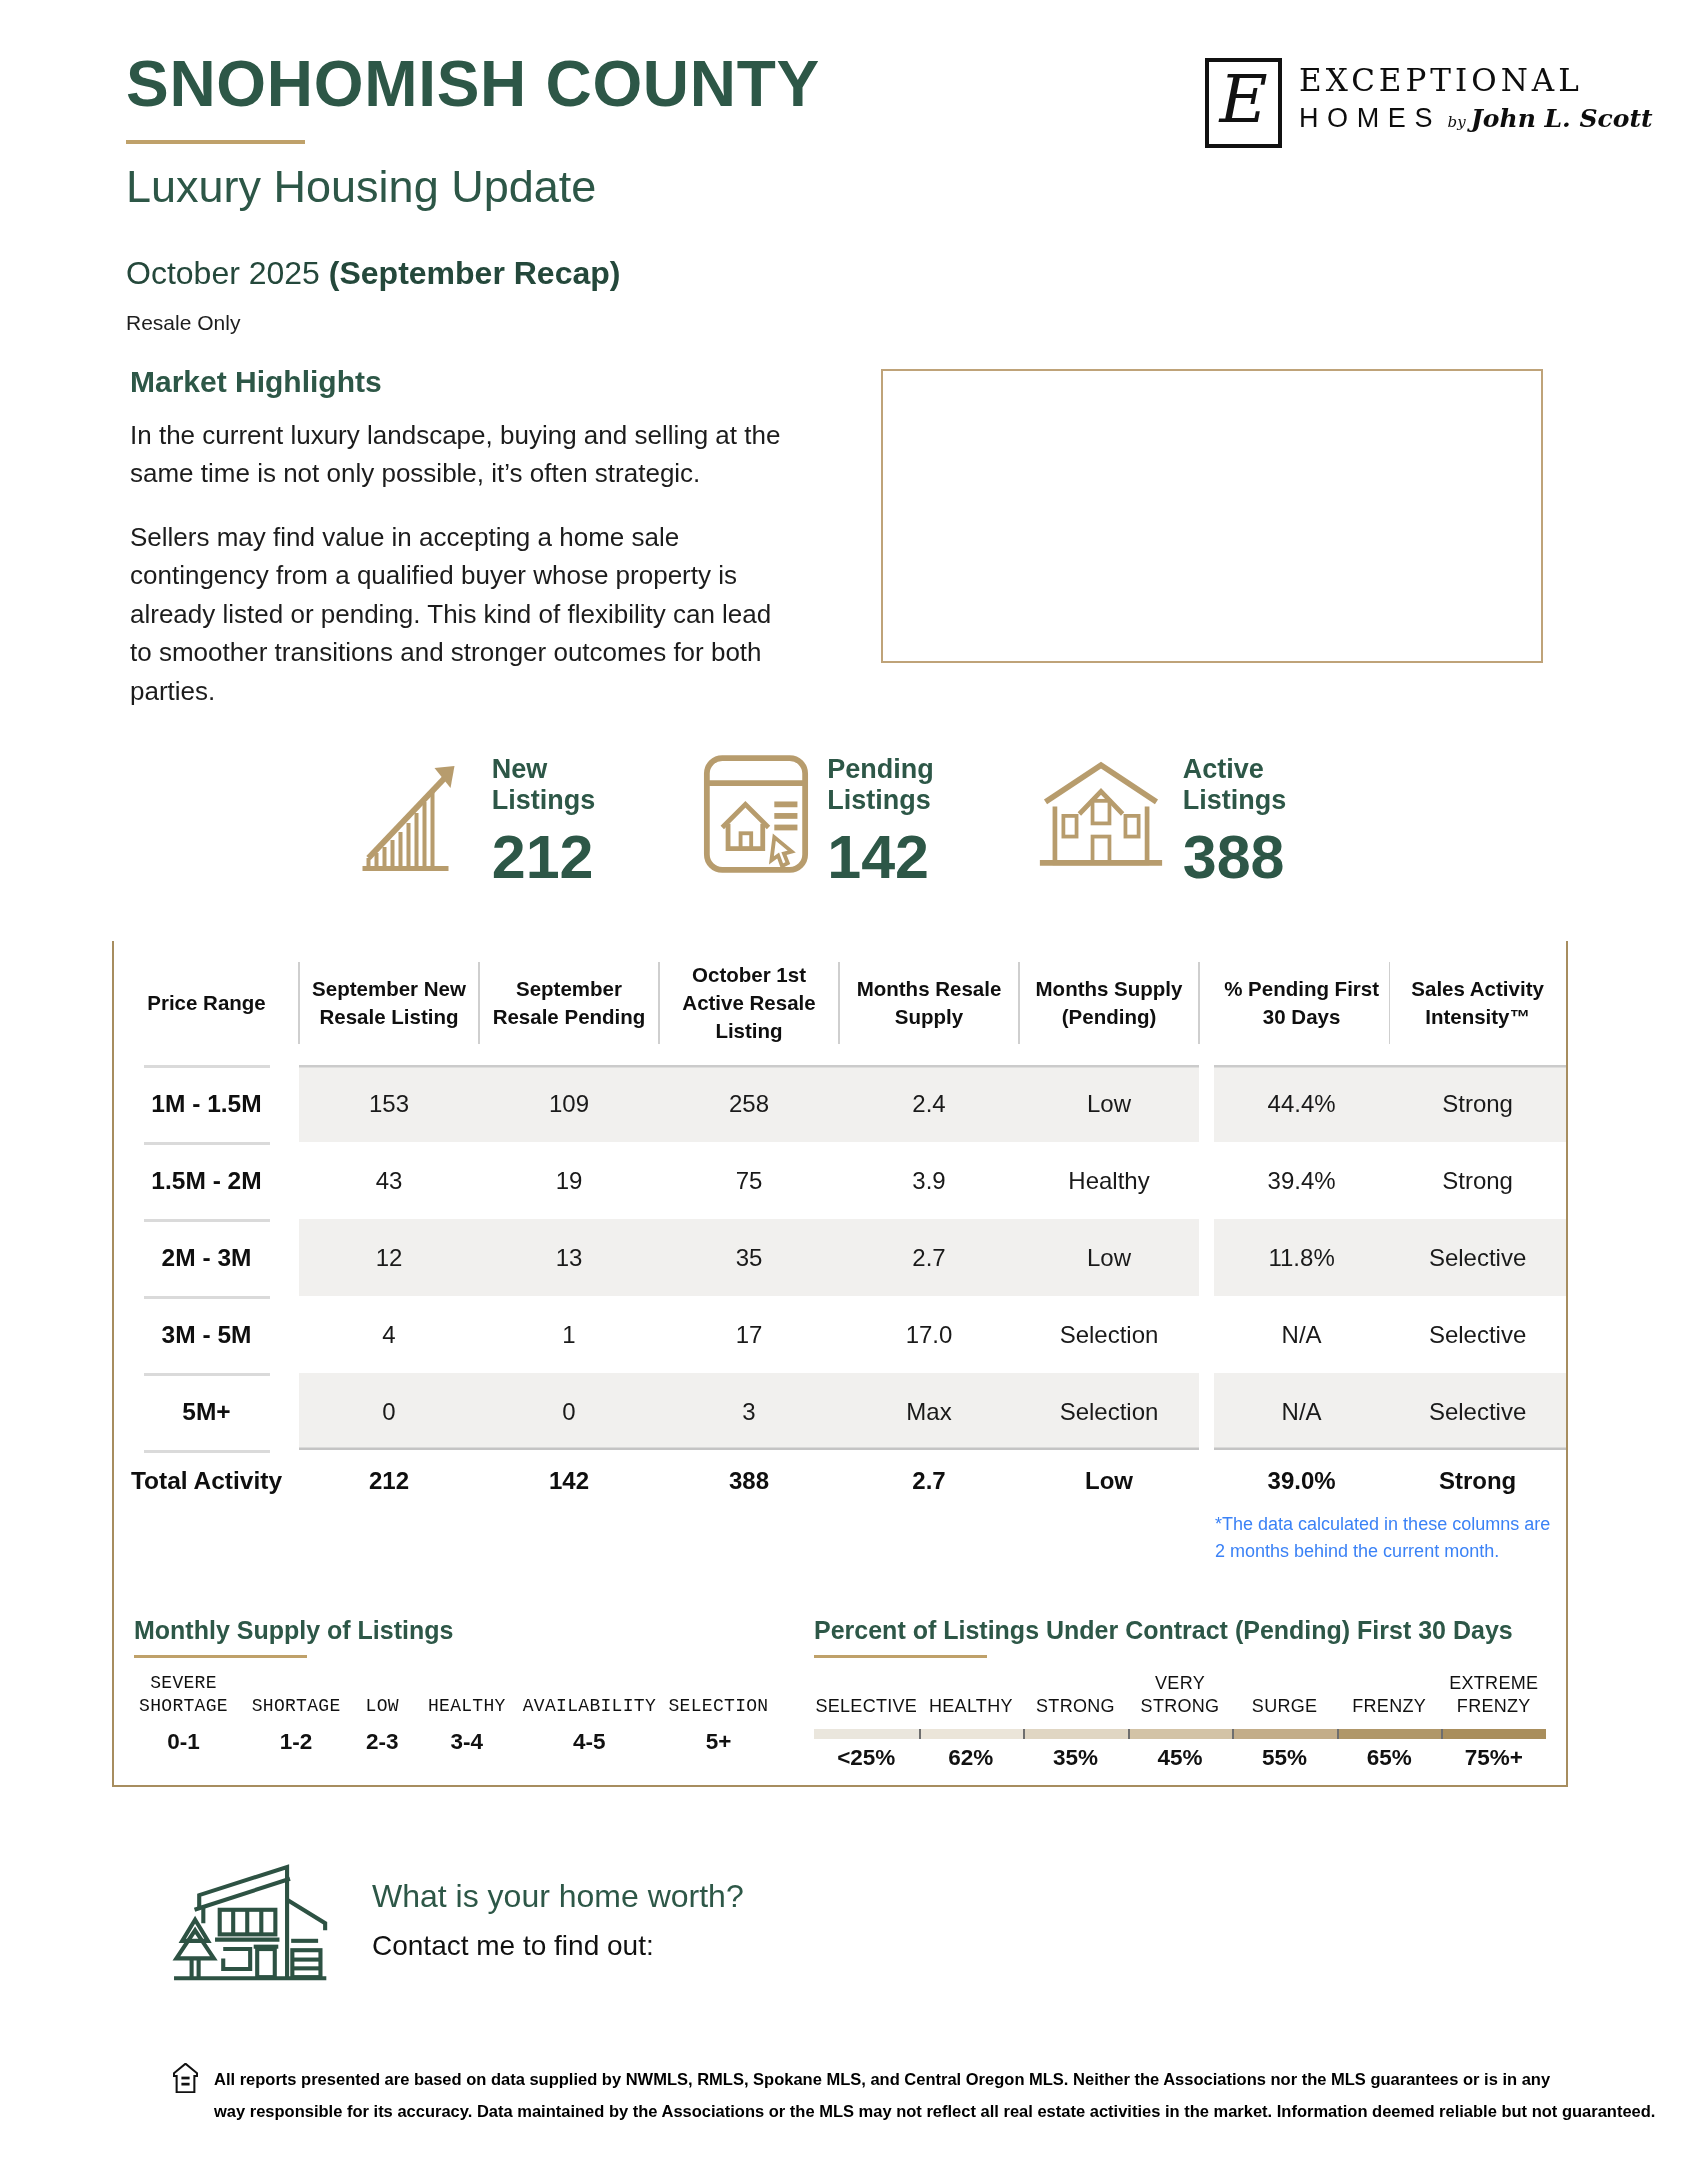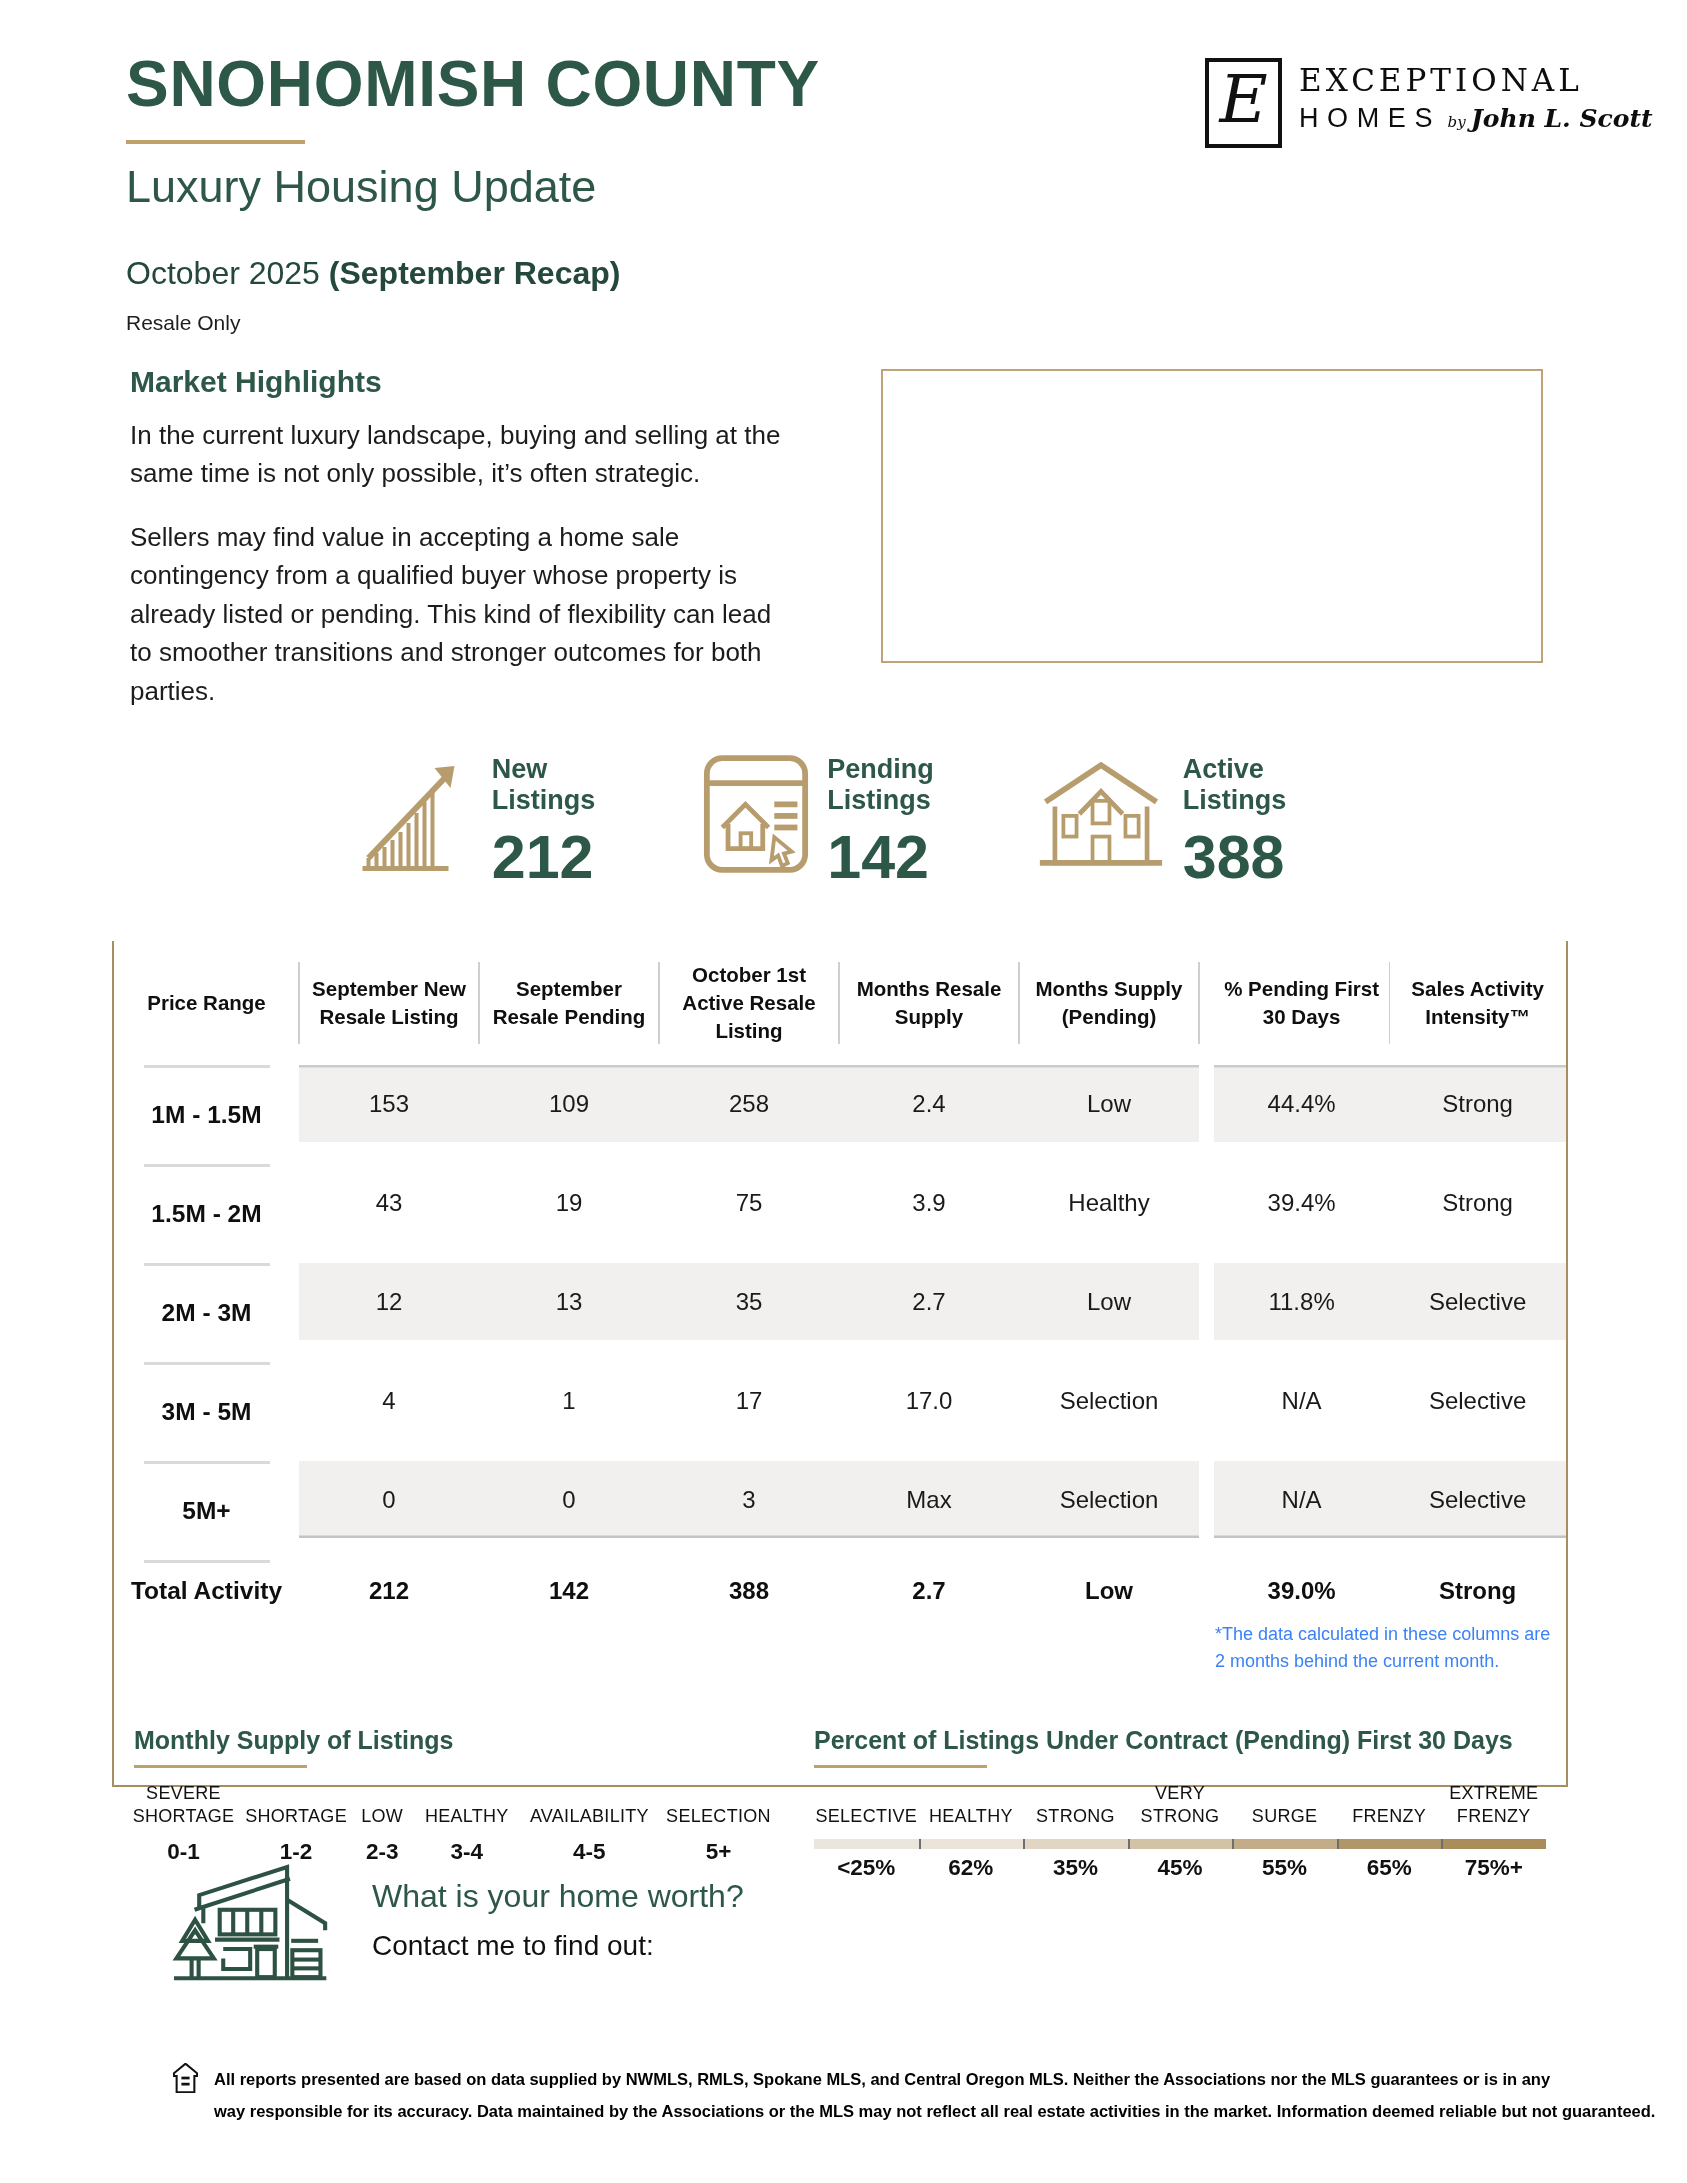--- a/index.html
+++ b/index.html
@@ -42,41 +42,41 @@
   .stat-value{font-size:61px;font-weight:bold;color:#2d5747;line-height:1;margin-top:10.6px;}
 
   
   .tablebox{position:absolute;left:112px;top:941px;width:1456px;height:846px;box-sizing:border-box;
             border:2px solid #a78d5f;border-top:none;background:#fff;}
   .grid{display:grid;grid-template-columns:185px 180px 180px 180px 180px 180px 14.6px 176px 176px;}
   .hc{height:124px;display:flex;align-items:center;justify-content:center;text-align:center;
       font-weight:bold;font-size:20.5px;line-height:1.35;padding:0 8px;box-sizing:border-box;position:relative;color:#0f0f0f;}
   .hc.div::after{content:"";position:absolute;right:-0.7px;top:21px;height:82px;width:1.3px;background:#cfcfcf;}
   .gc{height:100%;}
-  .rl{height:99px;display:flex;align-items:center;justify-content:center;
+  .rl{height:77px;display:flex;align-items:center;justify-content:center;
       font-size:24.5px;font-weight:bold;position:relative;color:#0f0f0f;}
   .rl::before{content:"";position:absolute;top:0;left:50%;transform:translateX(-50%);width:126px;height:2.6px;background:#dadada;}
   .trow-last .rl::after{content:"";position:absolute;bottom:-2.6px;left:50%;transform:translateX(-50%);width:126px;height:2.6px;background:#dadada;}
   .dc{height:77px;display:flex;align-items:center;justify-content:center;font-size:24px;color:#1a1a1a;}
   .sh{background:#f1f0ee;}
   .trow-first .sh{box-shadow:inset 0 2.6px 0 #cbcbcb;}
   .trow-last .sh{box-shadow:inset 0 -2.6px 0 #c4c4c4;}
   .tl{height:61px;display:flex;align-items:center;justify-content:center;font-size:24.5px;font-weight:bold;color:#0f0f0f;}
   .tv{height:61px;display:flex;align-items:center;justify-content:center;font-size:24px;font-weight:bold;color:#0f0f0f;}
   .footnote{height:63px;padding-left:1101px;box-sizing:border-box;font-size:18px;line-height:26.5px;color:#3b82f6;}
 
   
   .legends{display:flex;justify-content:space-between;padding:44px 20px 0 20px;}
   .lg-heading{font-size:25px;font-weight:bold;color:#2d5747;line-height:1;}
   .lg-rule{width:173px;height:3.3px;background:#bfa16a;margin:12px 0 16px 0;}
   .supply{width:629px;}
   .supply-items{display:flex;justify-content:space-between;}
   .s-item{text-align:center;}
   .s-item .lab{height:44px;display:flex;align-items:flex-end;justify-content:center;
-                font-size:18px;color:#111;line-height:1.3;letter-spacing:0.3px;}
+                font-size:18px;color:#111;line-height:1.3;letter-spacing:0.3px;font-family:Liberation Mono, monospace;}
   .s-item .val{margin-top:10.6px;font-size:22.5px;font-weight:bold;color:#111;}
   .pending{width:732px;}
   .p-cols,.p-bar,.p-vals{display:flex;}
   .p-col{width:105px;display:flex;align-items:flex-end;justify-content:center;height:44px;
          font-size:18px;color:#111;text-align:center;line-height:1.3;letter-spacing:0.3px;}
   .p-seg{width:105px;height:10px;box-sizing:border-box;}
   .p-bar{margin-top:10.6px;}
   .p-seg + .p-seg{border-left:2px solid #6e6e6e;}
   .p-val{width:105px;text-align:center;margin-top:6.6px;font-size:22.5px;font-weight:bold;color:#111;}
 

